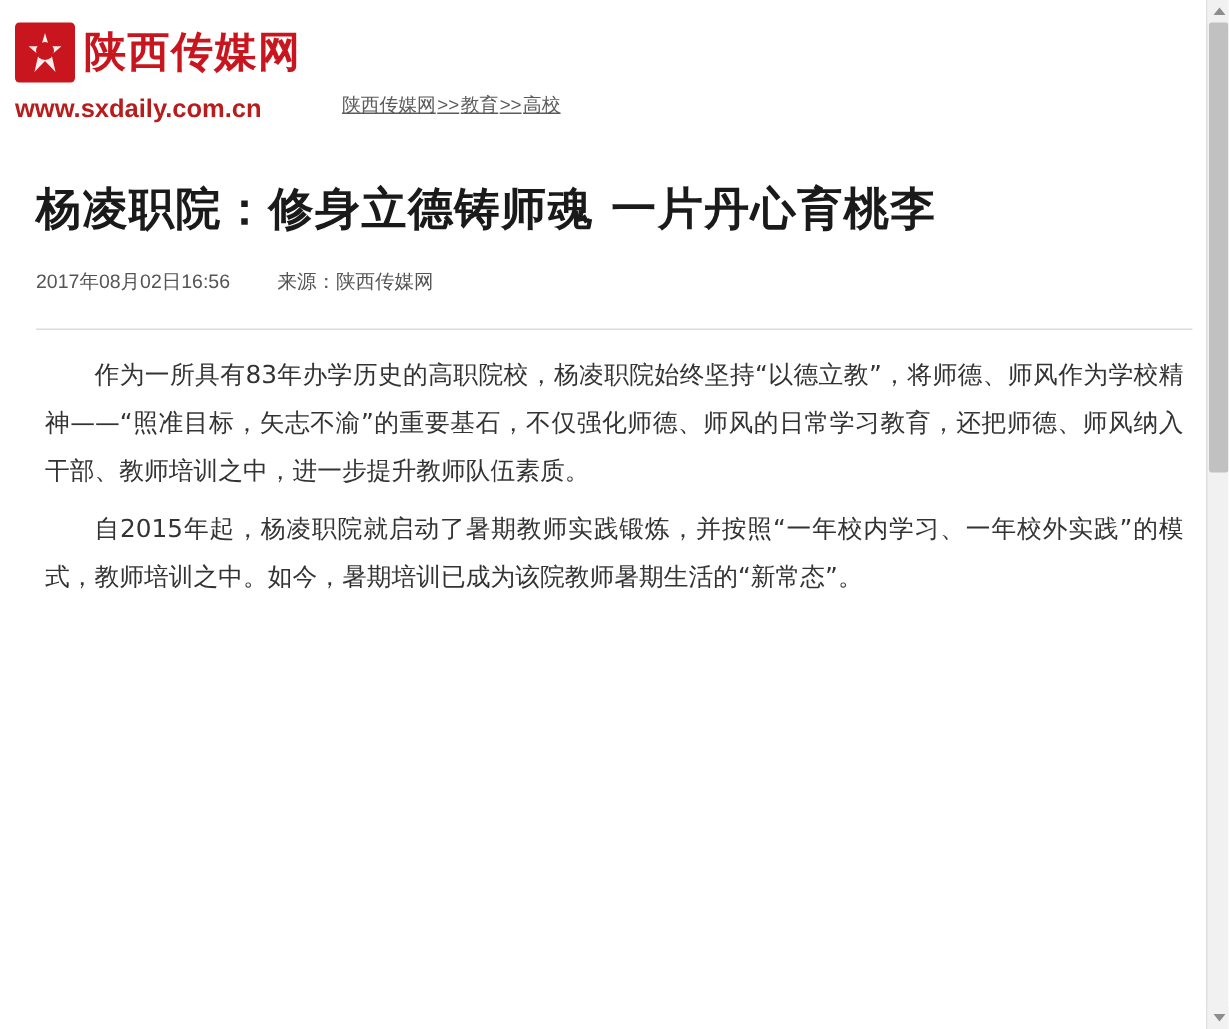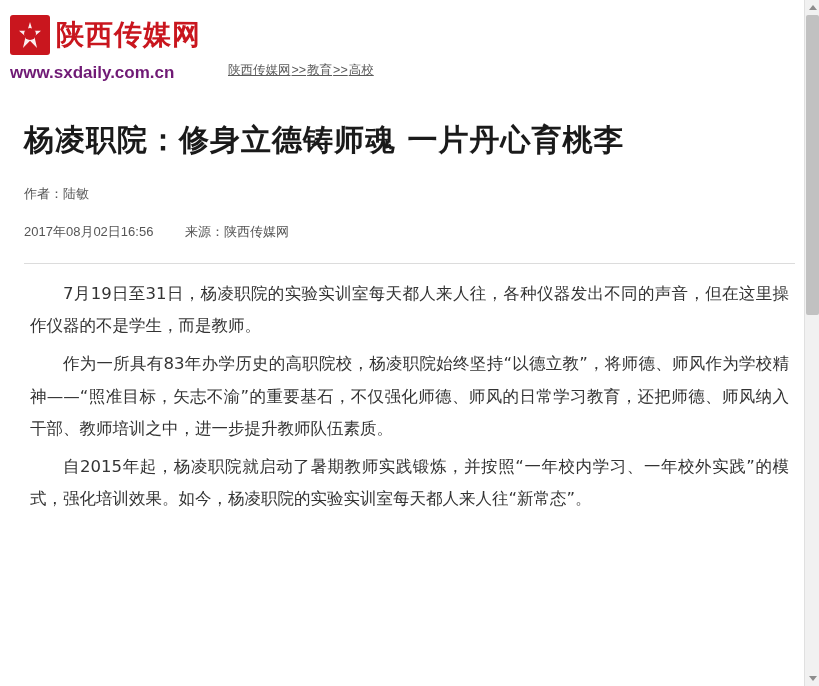--- a/index.html
+++ b/index.html
@@ -70,21 +70,21 @@
     color: #c9161e;
     letter-spacing: 1px;
     margin-left: 6px;
     line-height: 1;
     white-space: nowrap;
   }
   .logo-url {
     font-family: "Liberation Sans", sans-serif;
     font-size: 17px;
     font-weight: bold;
-    color: #701a75;
+    color: #b91c1c;
     margin-top: 7px;
     letter-spacing: 0px;
     white-space: nowrap;
   }
   .breadcrumb {
     position: absolute;
     left: 228px;
     top: 62px;
     font-size: 12.5px;
     color: #5a5a5a;
@@ -200,32 +200,30 @@
   </div>
 
   <div class="breadcrumb">
     <a href="#">陕西传媒网</a><span class="sep">&gt;&gt;</span><a href="#">教育</a><span class="sep">&gt;&gt;</span><a href="#">高校</a>
   </div>
 
 </div>
 
 <div class="title-area">
   <h1 class="article-title">杨凌职院：修身立德铸师魂  一片丹心育桃李</h1>
-  <div class="author-line">作者：陆敏</div>
   <div class="meta-line">
     <span>2017年08月02日16:56</span>
     <span class="source">来源：陕西传媒网</span>
   </div>
 </div>
 
 <hr class="divider">
 
 <div class="article-body">
-  <p>7月19日至31日，杨凌职院的实验实训室每天都人来人往，各种仪器发出不同的声音，但在这里操作仪器的不是学生，而是教师。</p>
   <p>作为一所具有83年办学历史的高职院校，杨凌职院始终坚持“以德立教”，将师德、师风作为学校精神——“照准目标，矢志不渝”的重要基石，不仅强化师德、师风的日常学习教育，还把师德、师风纳入干部、教师培训之中，进一步提升教师队伍素质。</p>
-  <p>自2015年起，杨凌职院就启动了暑期教师实践锻炼，并按照“一年校内学习、一年校外实践”的模式，强化培训效果。如今，杨凌职院的实验实训室每天都人来人往“新常态”。</p>
+  <p>自2015年起，杨凌职院就启动了暑期教师实践锻炼，并按照“一年校内学习、一年校外实践”的模式，教师培训之中。如今，暑期培训已成为该院教师暑期生活的“新常态”。</p>
 </div>
 
 <div class="scrollbar-track">
   <div class="scroll-arrow up"></div>
   <div class="scrollbar-thumb" style="top:15px;"></div>
   <div class="scroll-arrow down"></div>
 </div>
 
 </body></html>

